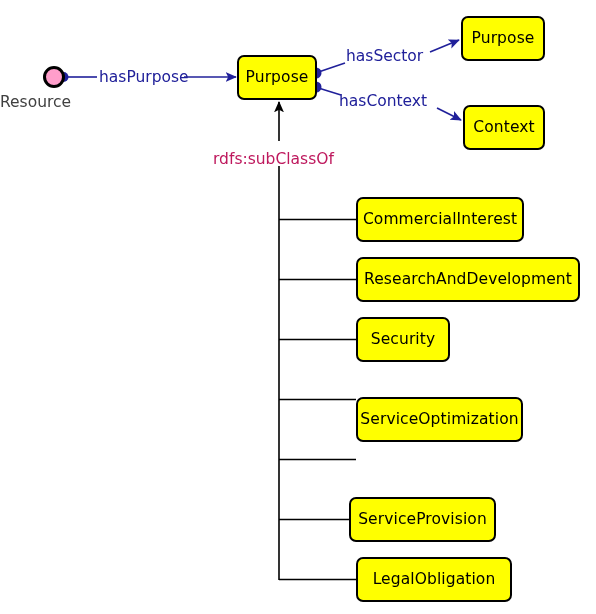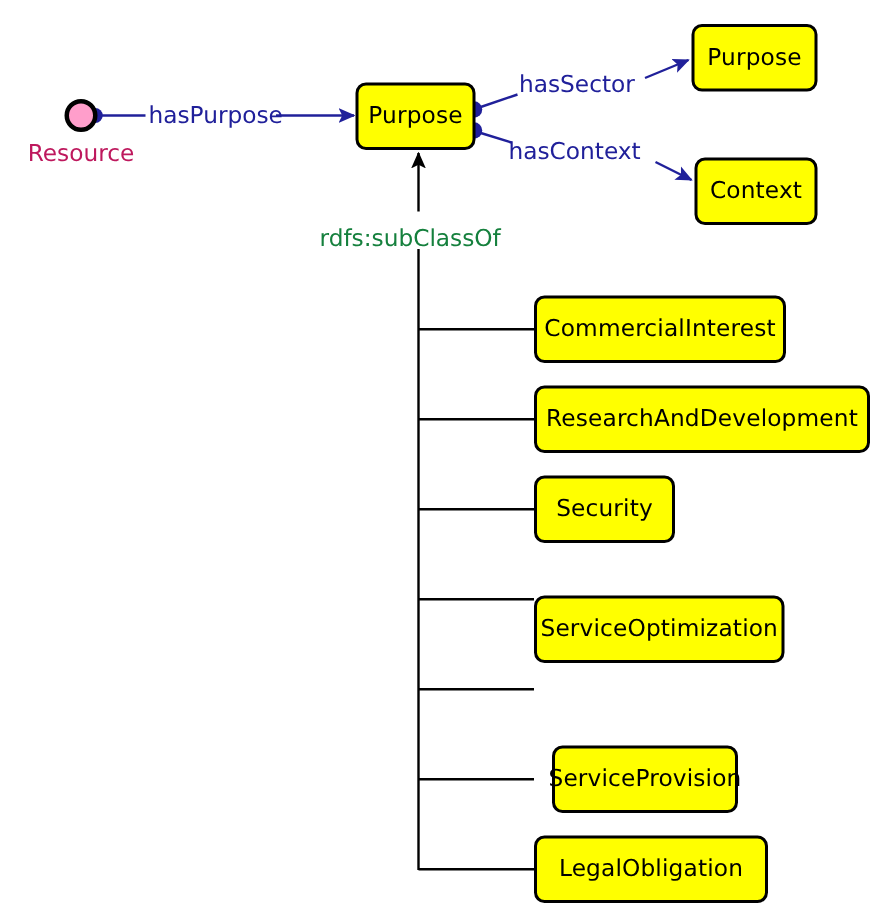--- a/index.html
+++ b/index.html
@@ -55,38 +55,38 @@
     box-sizing: border-box;
     background: #ff9ecb;
     border: 3px solid #000000;
     border-radius: 50%;
   }
   .resource-caption {
     position: absolute;
     left: 0px;
     top: 93px;
     width: 108px;
-    text-align: center;
+    text-align: left;
     font-size: 15.5px;
-    color: #be185d;
+    color: #404040;
     white-space: nowrap;
   }
 
   
   .edge-label {
     position: absolute;
     font-size: 15.5px;
     white-space: nowrap;
     line-height: 1;
   }
   .edge-label.prop {
     color: #20209a;
   }
   .edge-label.subclass {
-    color: #15803d;
+    color: #be185d;
   }
 </style>
 </head>
 <body>
 
 <div id="diagram">
 
   <svg id="edge-layer" width="596" height="614" viewBox="0 0 596 614">
     <defs>
       <marker id="arrow-navy" viewBox="0 0 10 10" refX="9.2" refY="5" markerWidth="7" markerHeight="7" orient="auto-start-reverse">
@@ -161,21 +161,21 @@
 
   <div class="class-box" style="left:356px; top:317px; width:94px;">
     <span class="class-label">Security</span>
   </div>
 
   <div class="class-box" style="left:356px; top:397px; width:167px;">
     <span class="class-label">ServiceOptimization</span>
   </div>
 
 
-  <div class="class-box" style="left:368px; top:497px; width:124px;">
+  <div class="class-box" style="left:349px; top:497px; width:147px;">
     <span class="class-label">ServiceProvision</span>
   </div>
 
   <div class="class-box" style="left:356px; top:557px; width:156px;text-align:center;">
     <span class="class-label">LegalObligation</span>
   </div>
 
 </div>
 
 </body></html>

